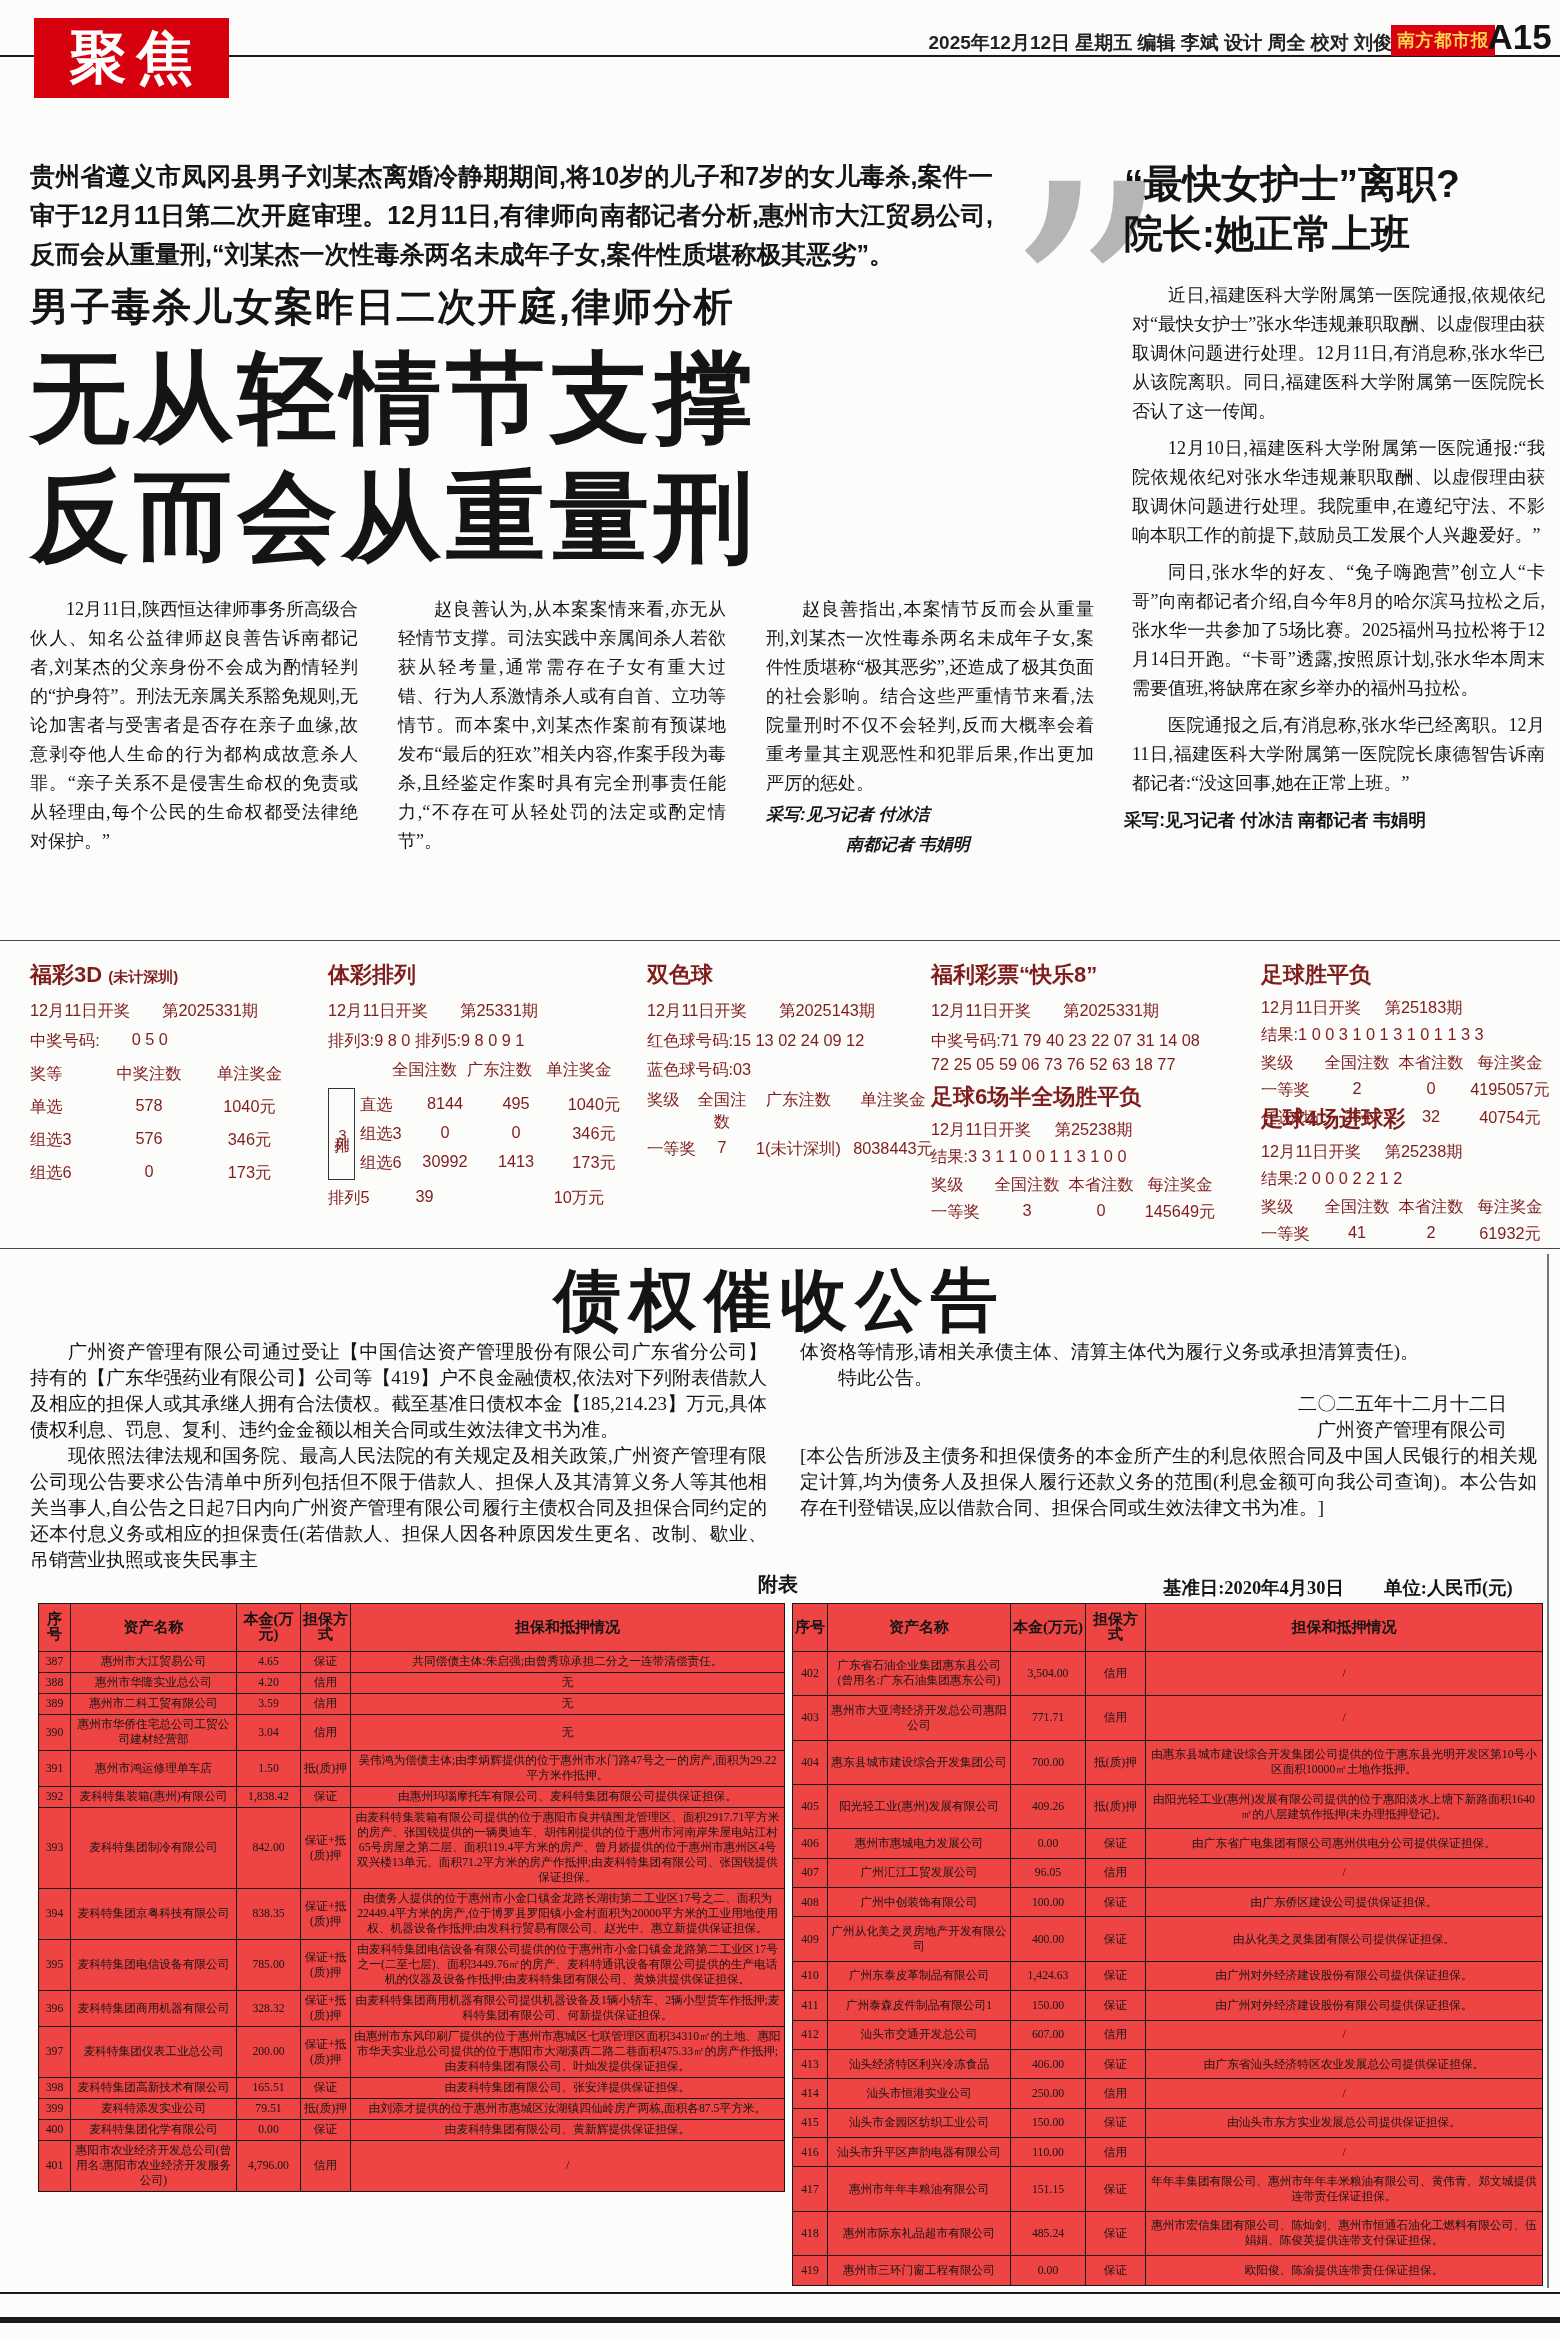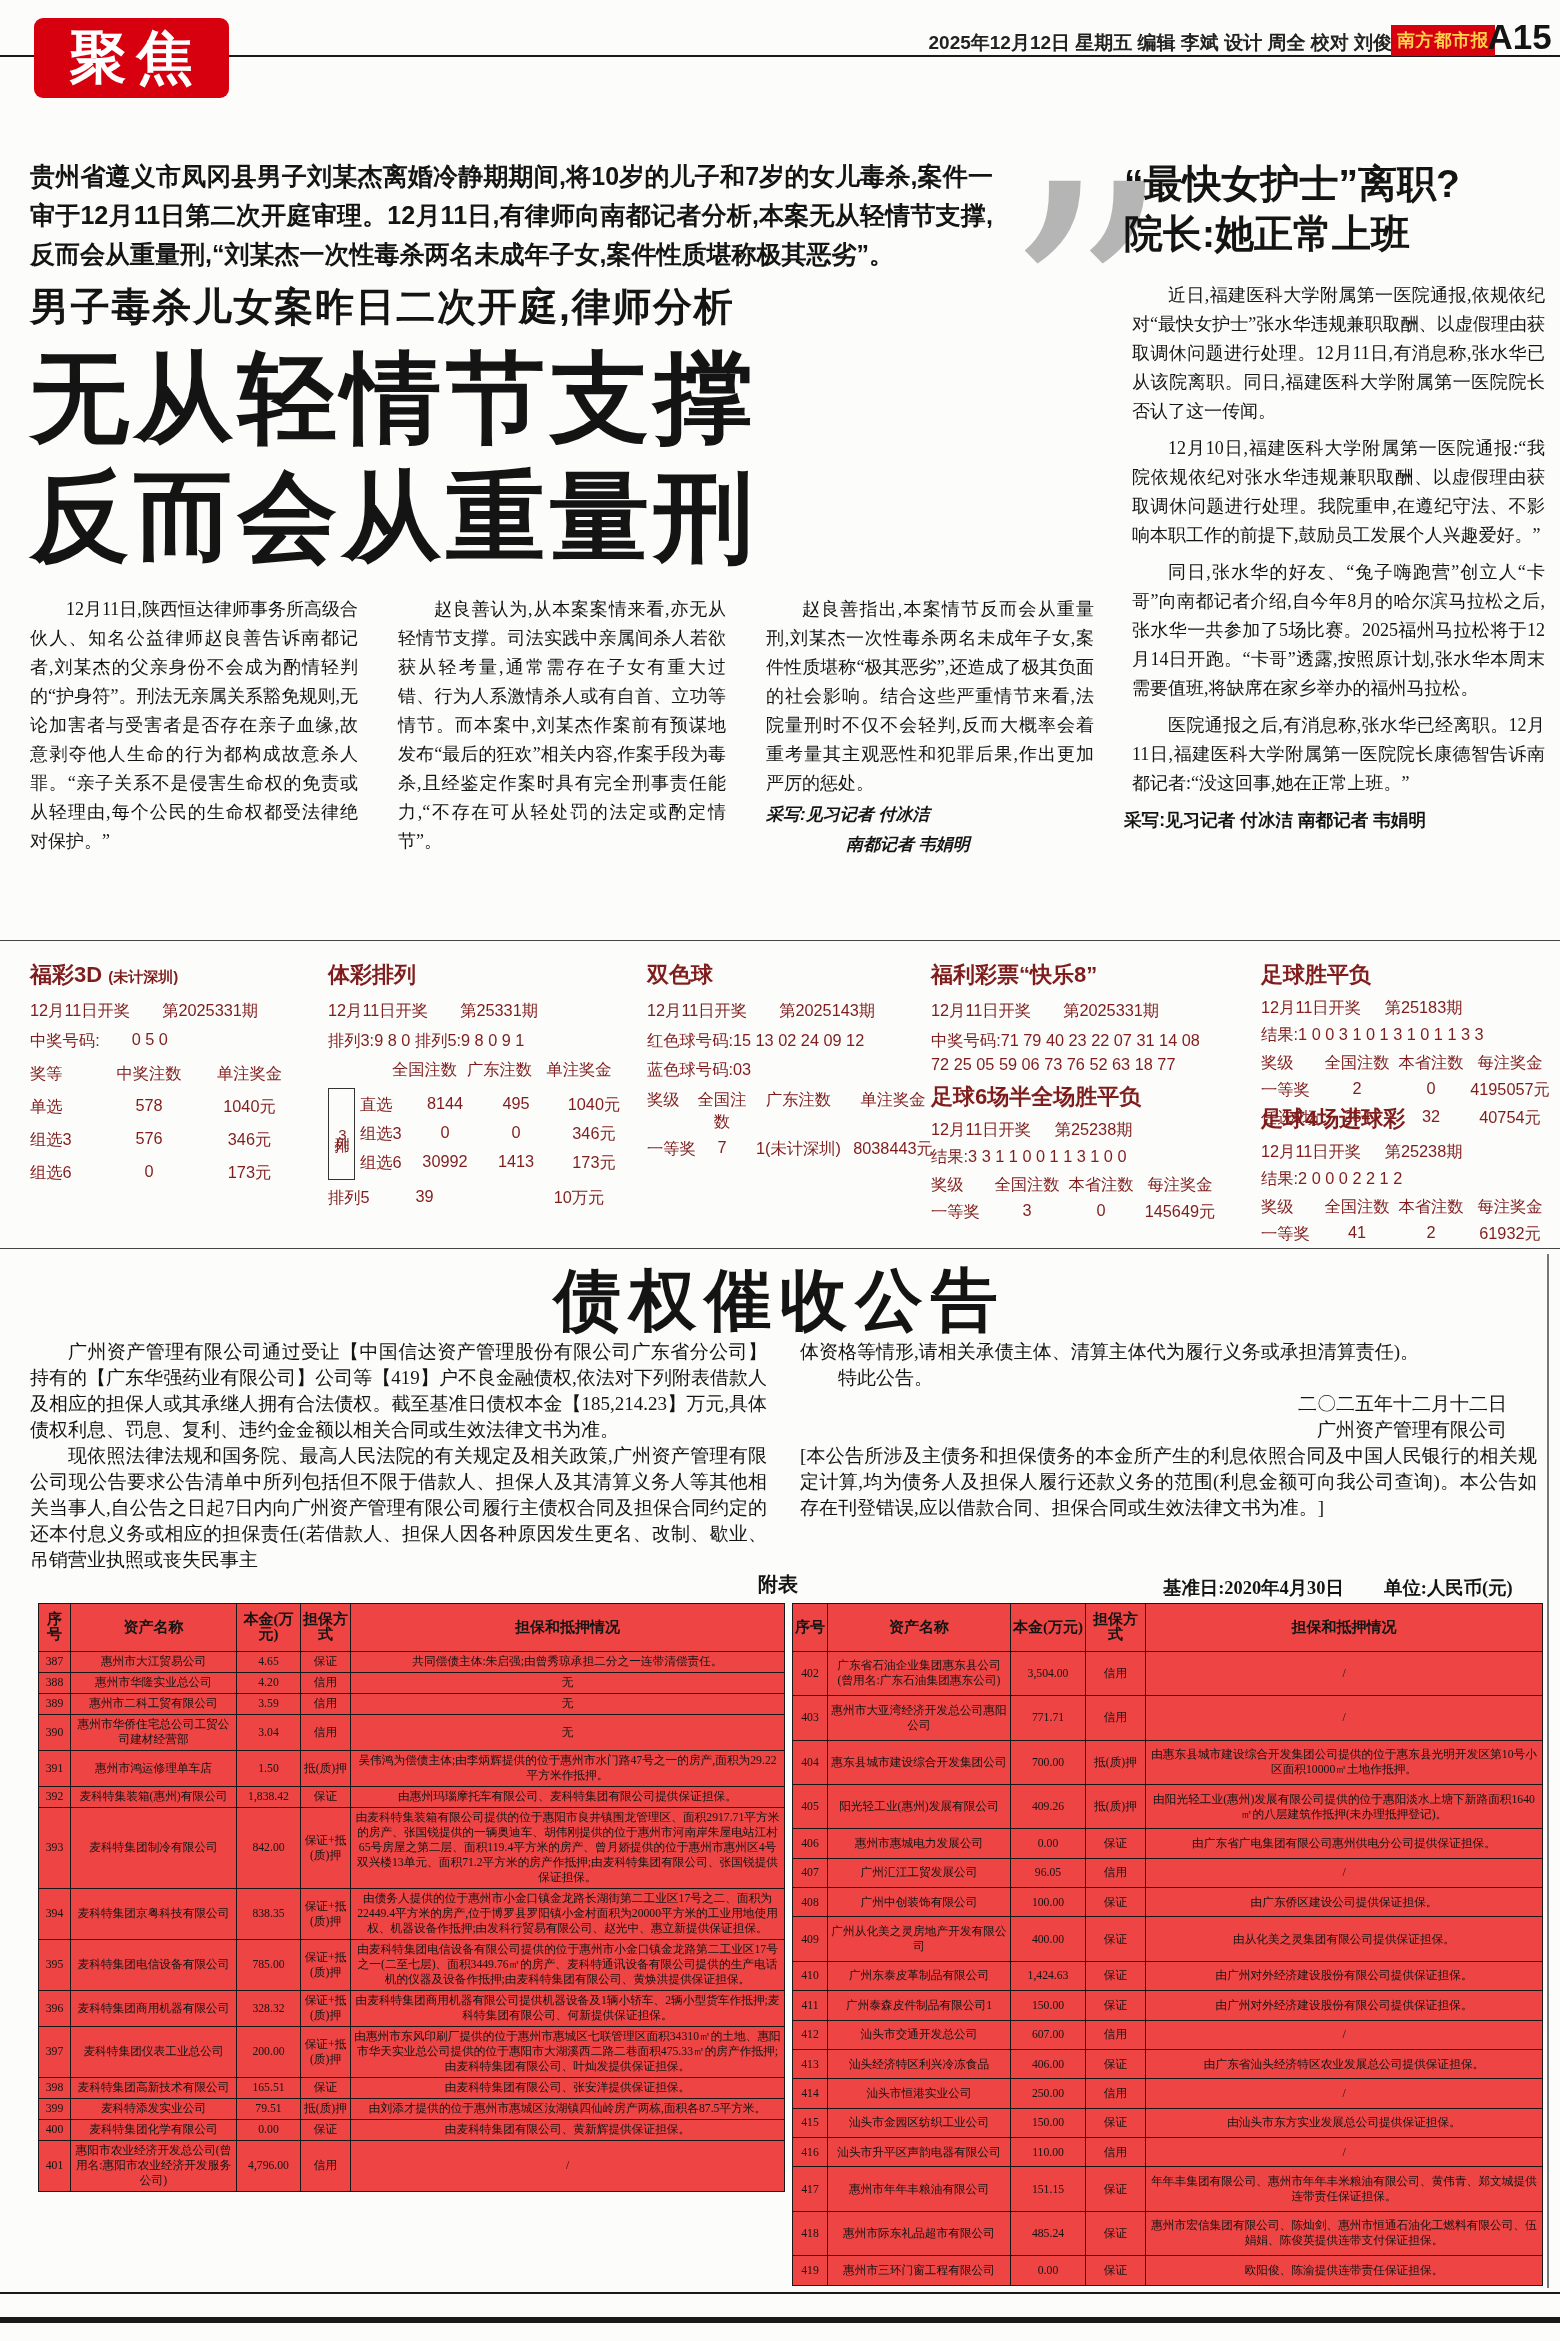--- a/index.html
+++ b/index.html
@@ -6,21 +6,21 @@
   .page{position:relative;width:1560px;height:2342px;margin:0 auto;background:#fcfcfa;
         font-family:"Liberation Serif",serif;color:#141414;overflow:hidden;}
   .sans{font-family:"Liberation Sans",sans-serif;}
   .abs{position:absolute;}
   .rule{position:absolute;left:0;width:100%;background:#1a1a1a;}
 
   
   .top-rule{top:55px;height:1.7px;}
   .focus-box{left:34px;top:18.4px;width:195px;height:80px;background:#d6000f;color:#fff;
              display:flex;align-items:center;justify-content:center;font-size:57px;font-weight:bold;
-             letter-spacing:10px;padding-left:10px;box-sizing:border-box;border-radius:9px;}
+             letter-spacing:10px;padding-left:10px;box-sizing:border-box;}
   .dateline{right:149px;top:30px;font-size:19px;font-weight:bold;color:#222;}
   .paper-logo{right:65px;top:25px;background:#d6000f;color:#ffd34d;font-weight:bold;
               font-size:17.6px;padding:3.4px 5.9px;letter-spacing:0.8px;}
   .pageno{right:8.4px;top:17px;font-size:35px;font-weight:bold;}
 
   
   .lead-intro{left:30px;top:157px;width:963px;margin:0;font-size:25px;line-height:39px;
               font-weight:bold;text-align:justify;}
   .quote-mark{left:1001px;top:142px;font-size:335px;line-height:1;color:#b5b5b5;
               font-family:"DejaVu Serif",serif;}
@@ -88,21 +88,21 @@
 <div class="page">
 
   <div class="rule top-rule"></div>
   <div class="abs focus-box sans">
     <span>聚焦</span>
   </div>
   <div class="abs dateline sans">2025年12月12日 星期五 编辑 李斌 设计 周全 校对 刘俊文</div>
   <div class="abs paper-logo sans">南方都市报</div>
   <div class="abs pageno sans">A15</div>
 
-  <p class="abs lead-intro sans">贵州省遵义市凤冈县男子刘某杰离婚冷静期期间,将10岁的儿子和7岁的女儿毒杀,案件一审于12月11日第二次开庭审理。12月11日,有律师向南都记者分析,本案无从轻情节支撑,反而会从重量刑,“刘某杰一次性毒杀两名未成年子女,案件性质堪称极其恶劣”。</p>
+  <p class="abs lead-intro sans">贵州省遵义市凤冈县男子刘某杰离婚冷静期期间,将10岁的儿子和7岁的女儿毒杀,案件一审于12月11日第二次开庭审理。12月11日,有律师向南都记者分析,惠州市大江贸易公司,反而会从重量刑,“刘某杰一次性毒杀两名未成年子女,案件性质堪称极其恶劣”。</p>
   <div class="abs quote-mark">”</div>
   <h3 class="abs lead-subtitle sans">男子毒杀儿女案昨日二次开庭,律师分析</h3>
   <h1 class="abs lead-headline sans">
     <div>无从轻情节支撑</div>
     <div>反而会从重量刑</div>
   </h1>
   <div class="abs lead-cols">
     <div class="lead-col">12月11日,陕西恒达律师事务所高级合伙人、知名公益律师赵良善告诉南都记者,刘某杰的父亲身份不会成为酌情轻判的“护身符”。刑法无亲属关系豁免规则,无论加害者与受害者是否存在亲子血缘,故意剥夺他人生命的行为都构成故意杀人罪。“亲子关系不是侵害生命权的免责或从轻理由,每个公民的生命权都受法律绝对保护。”</div>
     <div class="lead-col">赵良善认为,从本案案情来看,亦无从轻情节支撑。司法实践中亲属间杀人若欲获从轻考量,通常需存在子女有重大过错、行为人系激情杀人或有自首、立功等情节。而本案中,刘某杰作案前有预谋地发布“最后的狂欢”相关内容,作案手段为毒杀,且经鉴定作案时具有完全刑事责任能力,“不存在可从轻处罚的法定或酌定情节”。</div>
     <div class="lead-col">

